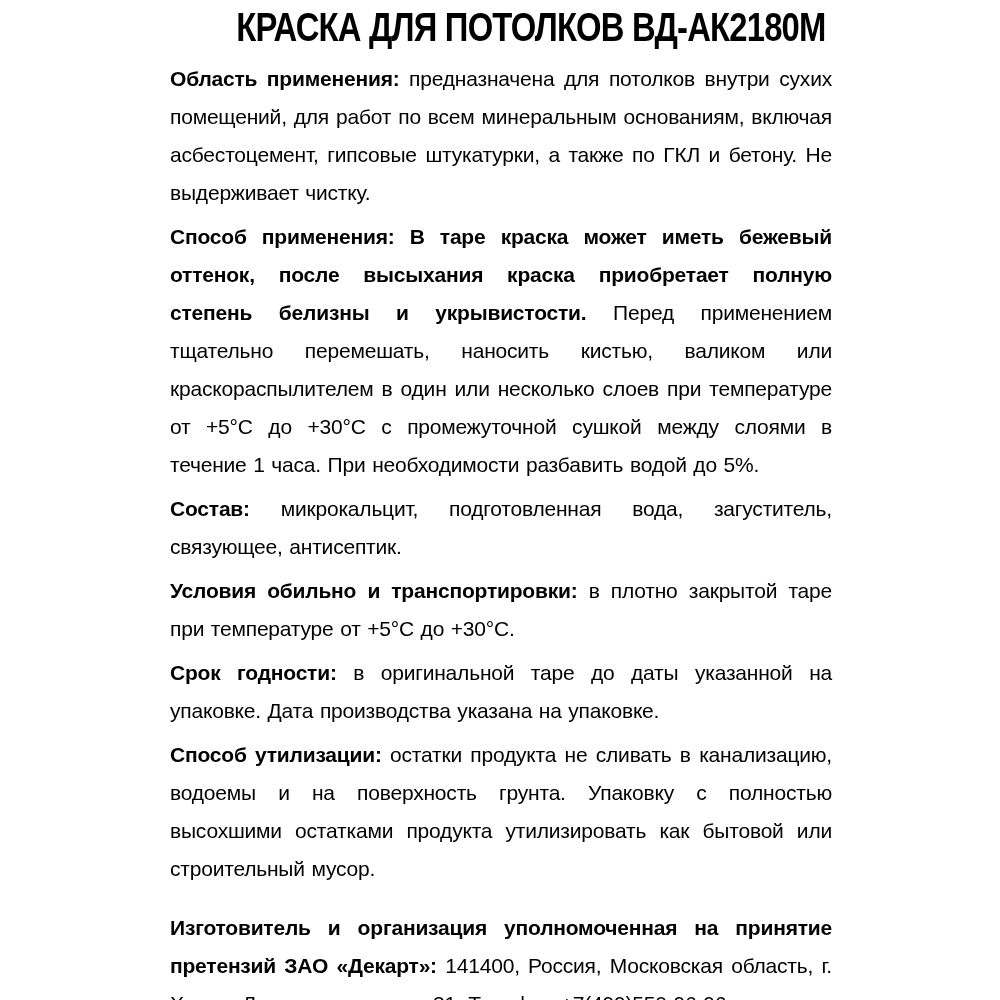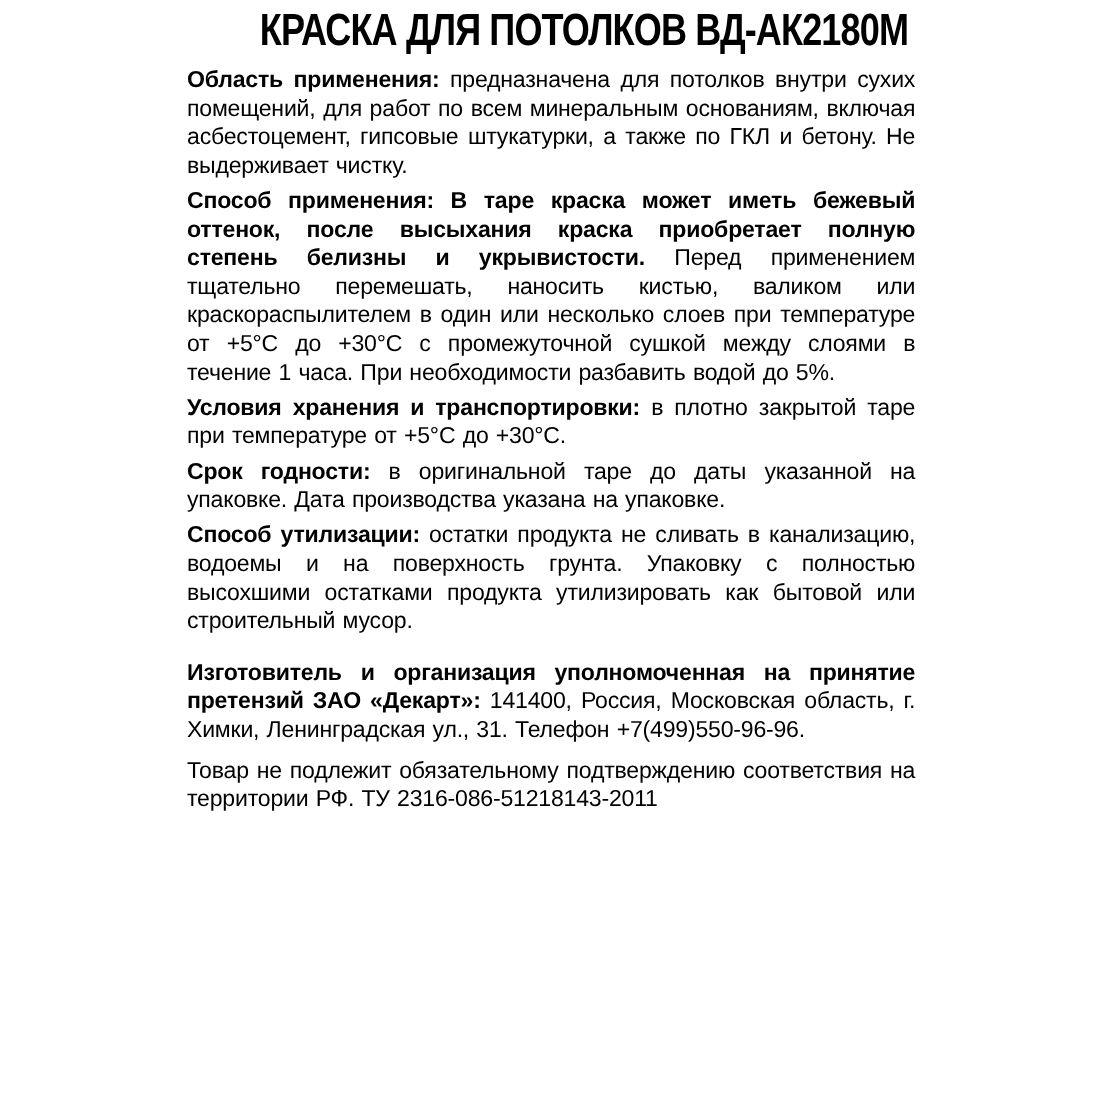--- a/index.html
+++ b/index.html
@@ -28,21 +28,21 @@
     text-align: center;
     letter-spacing: -1px;
     transform: scaleX(0.80);
     transform-origin: 50% 50%;
     margin: 0 0 10px 0;
     line-height: 46px;
   }
   .section {
     margin: 0 0 6px 0;
     font-size: 21px;
-    line-height: 26px;
+    line-height: 38px;
     text-align: justify;
     text-align-last: left;
     word-spacing: 1px;
     letter-spacing: -0.2px;
   }
   .section b {
     font-weight: 700;
   }
   .manufacturer {
     margin-top: 21px;
@@ -57,23 +57,24 @@
 <div class="page">
 
   <h1 class="title">КРАСКА ДЛЯ ПОТОЛКОВ ВД-АК2180М</h1>
 
   <p class="section"><b>Область применения:</b> <span>предназначена для потолков внутри сухих помещений, для работ по всем минеральным основаниям, включая асбестоцемент, гипсовые штукатурки, а также по ГКЛ и бетону. Не выдерживает чистку.</span></p>
 
 
 
   <p class="section"><b>Способ применения: В таре краска может иметь бежевый оттенок, после высыхания краска приобретает полную степень белизны и укрывистости.</b> <span>Перед применением тщательно перемешать, наносить кистью, валиком или краскораспылителем в один или несколько слоев при температуре от +5°С до +30°С с промежуточной сушкой между слоями в течение 1 часа. При необходимости разбавить водой до 5%.</span></p>
 
+  <p class="section"><b>Состав:</b> <span>микрокальцит, подготовленная вода, загуститель, связующее, антисептик.</span></p>
 
 
-  <p class="section"><b>Условия хранения и транспортировки:</b> <span>в плотно закрытой таре при температуре от +5°С до +30°С.</span></p>
+  <p class="section"><b>Условия обильно и транспортировки:</b> <span>в плотно закрытой таре при температуре от +5°С до +30°С.</span></p>
 
   <p class="section"><b>Срок годности:</b> <span>в оригинальной таре до даты указанной на упаковке. Дата производства указана на упаковке.</span></p>
 
   <p class="section"><b>Способ утилизации:</b> <span>остатки продукта не сливать в канализацию, водоемы и на поверхность грунта. Упаковку с полностью высохшими остатками продукта утилизировать как бытовой или строительный мусор.</span></p>
 
   <p class="section manufacturer"><b>Изготовитель и организация уполномоченная на принятие претензий ЗАО «Декарт»:</b> <span>141400, Россия, Московская область, г. Химки, Ленинградская ул., 31. Телефон +7(499)550-96-96.</span></p>
 
   <p class="section footer-note">Товар не подлежит обязательному подтверждению соответствия на территории РФ. ТУ 2316-086-51218143-2011</p>
 
 </div>

